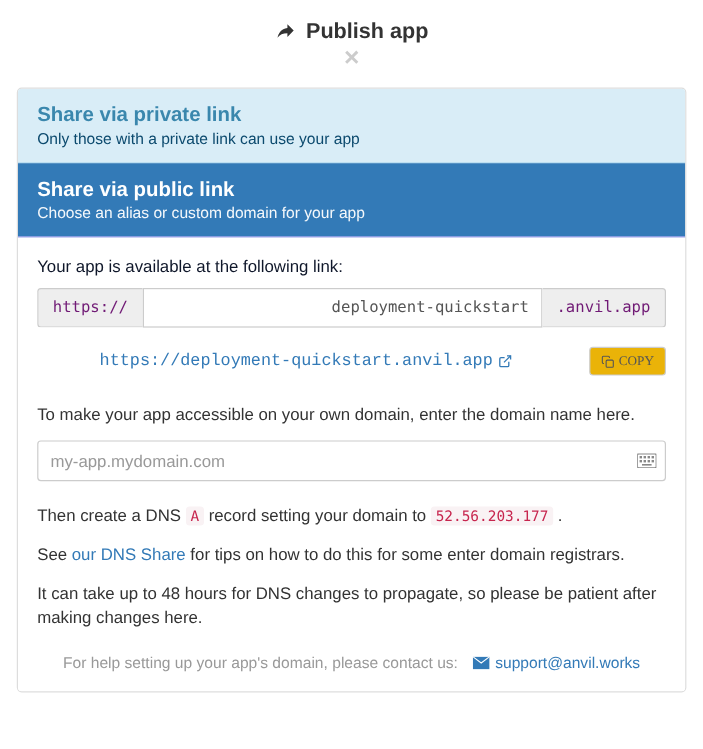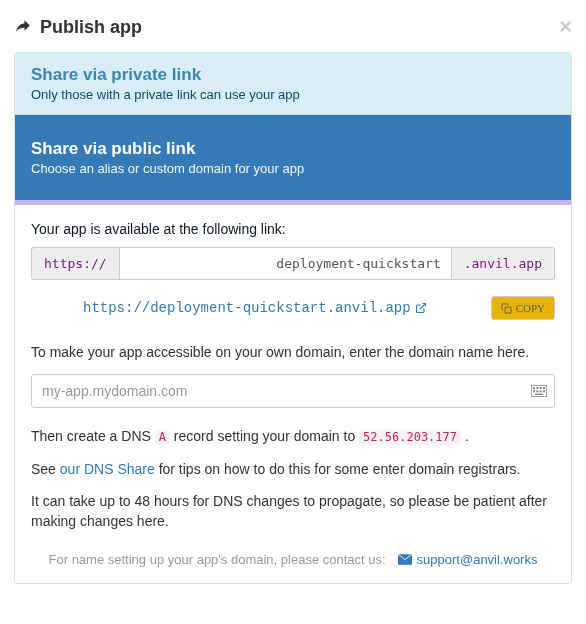--- a/index.html
+++ b/index.html
@@ -11,20 +11,21 @@
     width: 586px;
   }
   .modal {
     padding: 12px 14px;
   }
   .modal-header {
     display: flex;
     align-items: center;
     justify-content: space-between;
     padding: 4px 0 14px 0;
+    flex-direction: column;
   }
   .modal-title {
     display: flex;
     align-items: center;
     gap: 8px;
     font-size: 18px;
     font-weight: 600;
     color: #333;
   }
   .close-btn {
@@ -52,22 +53,22 @@
     font-weight: 700;
   }
   .section-private .section-sub {
     color: #0c4a6e;
     font-size: 13px;
     margin-top: 2px;
   }
   .section-public-header {
     background: #337ab7;
     color: #fff;
-    padding: 24px 16px;
-    border-bottom: 5px solid #c4b5fd;
+    padding: 12px 16px;
+    border-bottom: 1px solid #c4b5fd;
   }
   .section-public-header .section-title {
     font-size: 17px;
     font-weight: 700;
   }
   .section-public-header .section-sub {
     font-size: 13px;
     margin-top: 2px;
     opacity: 0.95;
   }
@@ -278,21 +279,21 @@
         <span>Then create a DNS </span><code class="inline">A</code><span> record setting your domain to </span><code class="inline">52.56.203.177</code><span> .</span>
       </div>
 
       <div class="para">
         <span>See </span><a href="#" class="text-link">our DNS Share</a><span> for tips on how to do this for some enter domain registrars.</span>
       </div>
 
       <div class="para">It can take up to 48 hours for DNS changes to propagate, so please be patient after making changes here.</div>
 
       <div class="help-row">
-        <span>For name setting up your app's domain, please contact us:</span>
+        <span>For help setting up your app's domain, please contact us:</span>
         <a href="#" class="support-link">
           <span>
             <svg width="14" height="11" viewBox="0 0 24 18" fill="#337ab7">
               <path d="M0 0h24v18H0z" fill="#337ab7"></path>
               <path d="M0 0l12 9L24 0" fill="none" stroke="#fff" stroke-width="1.5"></path>
             </svg>
           </span>
           <span>support@anvil.works</span>
         </a>
       </div>

